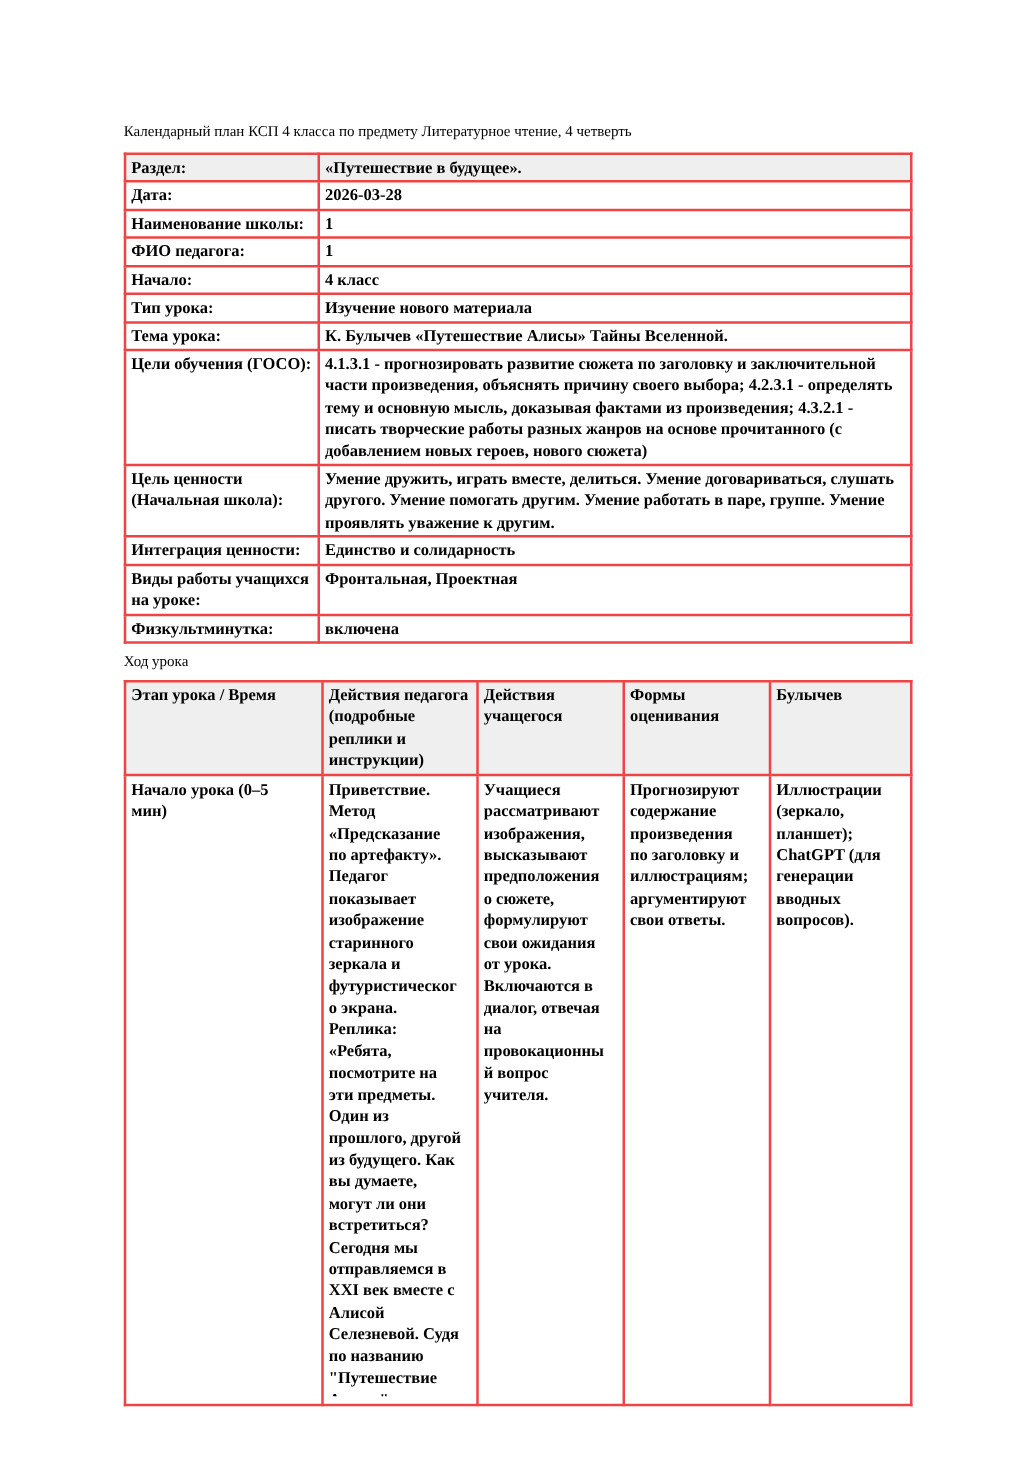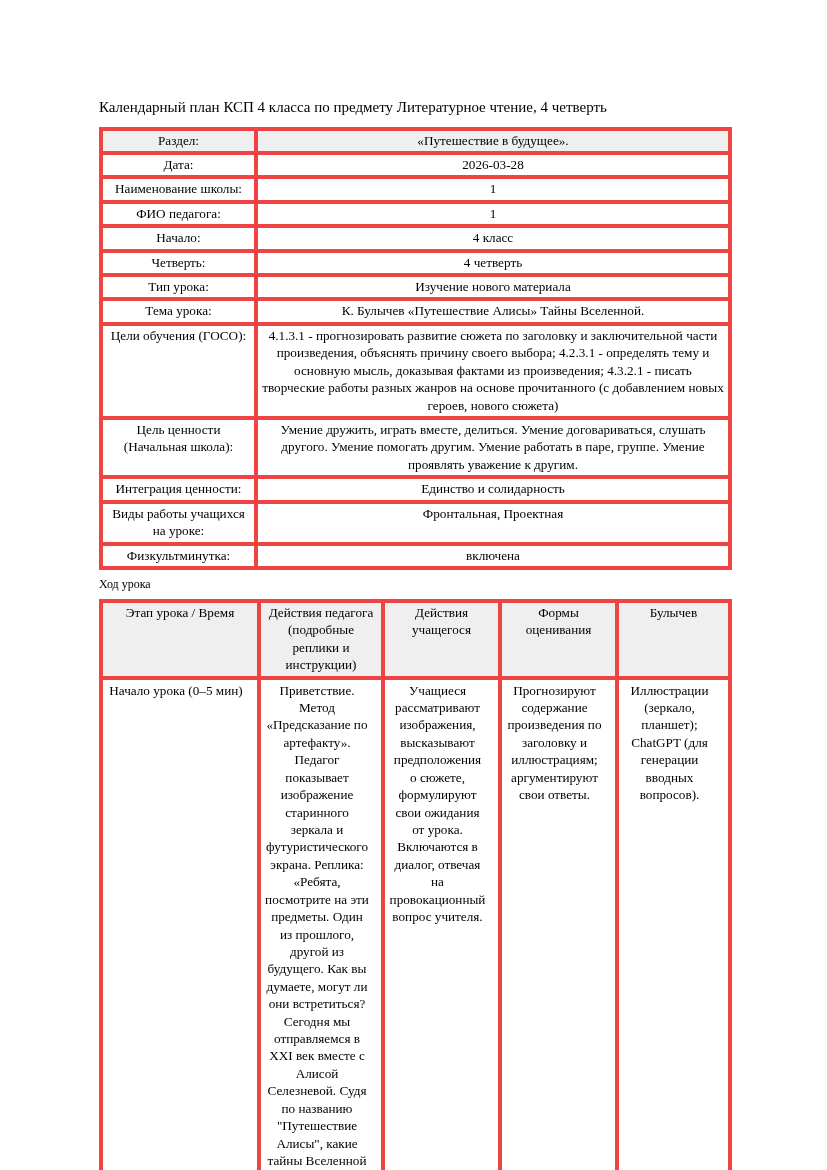--- a/index.html
+++ b/index.html
@@ -24,44 +24,44 @@
     height: 1170px;
     background: #ffffff;
   }
   .content {
     position: absolute;
     left: 99px;
     top: 96px;
     width: 629px;
   }
   .doc-title {
-    font-size: 15px;
+    font-size: 12px;
     line-height: 1.5;
     margin: 0 0 8px 0;
     white-space: nowrap;
   }
   .section-label {
     font-size: 12px;
     line-height: 1.5;
     margin: 5px 0 6px 0;
   }
   table.grid {
     border-collapse: collapse;
     width: 629px;
     table-layout: fixed;
     font-size: 13.2px;
     line-height: 1.32;
   }
   table.grid td,
   table.grid th {
-    border: 4px solid #ef4444;
+    border: 2px solid #ef4444;
     padding: 1px 4px 2px 4px;
     vertical-align: top;
-    text-align: center;
-    font-weight: normal;
+    text-align: left;
+    font-weight: bold;
     word-wrap: break-word;
     overflow-wrap: break-word;
   }
   tr.shaded > td,
   tr.shaded > th {
     background: #efefef;
   }
   
   table.info col.c-label { width: 155px; }
   table.info col.c-value { width: 474px; }
@@ -107,24 +107,20 @@
           <td>Наименование школы:</td>
           <td>1</td>
         </tr>
         <tr>
           <td>ФИО педагога:</td>
           <td>1</td>
         </tr>
         <tr>
           <td>Начало:</td>
           <td>4 класс</td>
-        </tr>
-        <tr>
-          <td>Четверть:</td>
-          <td>4 четверть</td>
         </tr>
         <tr>
           <td>Тип урока:</td>
           <td>Изучение нового материала</td>
         </tr>
         <tr>
           <td>Тема урока:</td>
           <td>К. Булычев «Путешествие Алисы» Тайны Вселенной.</td>
         </tr>
         <tr>

